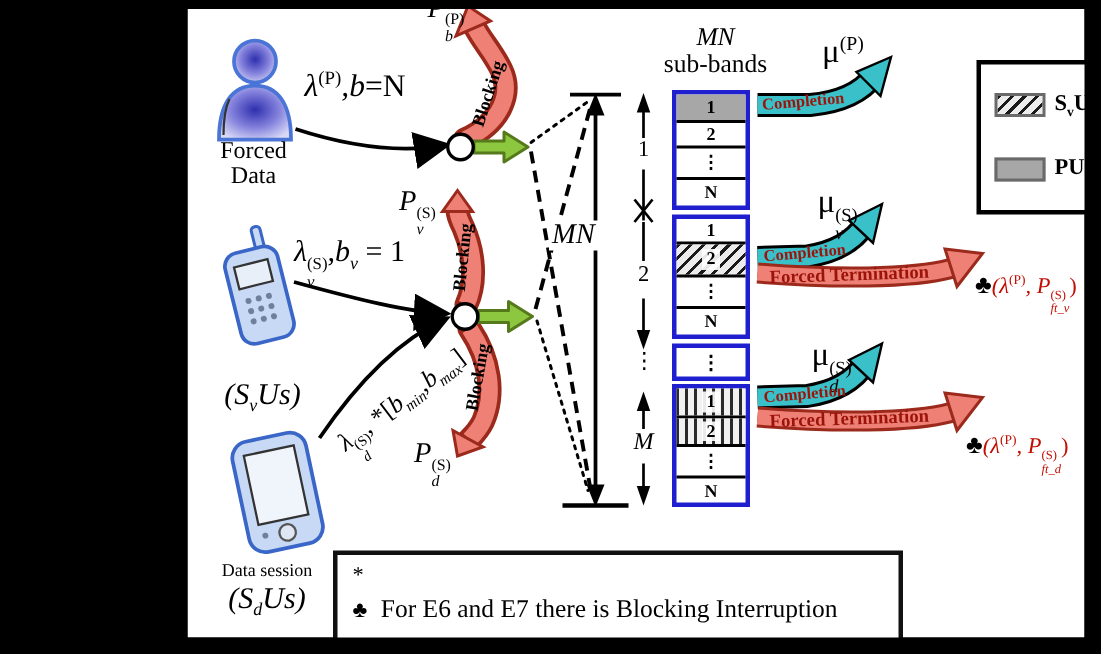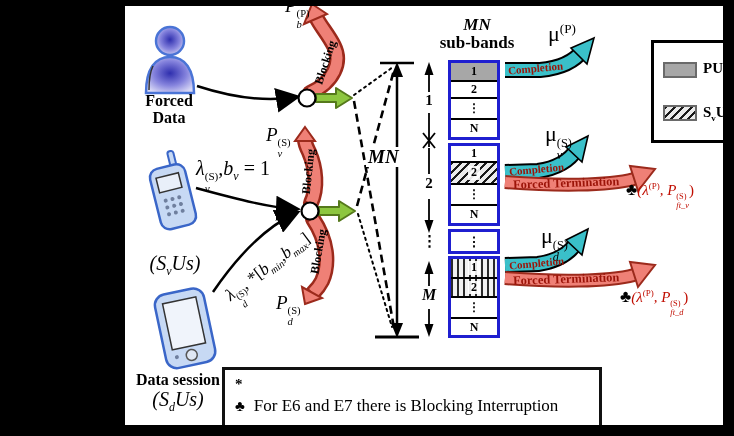--- a/index.html
+++ b/index.html
@@ -1,31 +1,31 @@
 <!DOCTYPE html>
 <html><head>
 <meta charset="utf-8">
 <style>
   html,body{margin:0;padding:0;background:#000;}
   .canvas{position:relative;width:734px;height:436px;background:#000;overflow:hidden;
           font-family:"Liberation Serif",serif;color:#000;}
   .strip{position:absolute;background:#000;z-index:10;}
   svg.art{position:absolute;left:0;top:0;z-index:1;pointer-events:none;}
   .t{position:absolute;white-space:nowrap;z-index:2;line-height:1.05;}
-  .b{font-weight:bold;}
+  .b{font-weight:normal;}
   .i{font-style:italic;}
   .c{text-align:center;}
   sup{font-size:0.60em;}
   sub{font-size:0.60em;}
   .stk{display:inline-flex;flex-direction:column;font-size:0.56em;line-height:1.05;
        vertical-align:-0.45em;font-style:normal;text-align:left;}
   .stk .sb{font-style:italic;}
   .blk{position:absolute;z-index:2;font-weight:bold;font-size:12px;color:#000;}
   .flow{position:absolute;z-index:2;font-weight:bold;color:#9c1409;}
-  .formula{color:#c00d00;}
+  .formula{color:#c00d00;margin-left:24px;}
   
   .bbox{position:absolute;left:448px;width:52px;border:3px solid #1f1fd0;background:#fff;
         z-index:2;display:flex;flex-direction:column;box-sizing:border-box;}
   .cell{display:flex;align-items:center;justify-content:center;font-weight:bold;font-size:12px;
         border-bottom:2px solid #000;overflow:hidden;}
   .cell:last-child{border-bottom:0;}
   .gray{background:#a7a7a7;}
   .hatch{background:repeating-linear-gradient(135deg,#1a1a1a 0px,#1a1a1a 2px,#ececec 2px,#ececec 6px);}
   .vstripe{background:repeating-linear-gradient(90deg,#2a2a2a 0px,#2a2a2a 2px,#f1f1f1 2px,#f1f1f1 6px);}
   .chip{background:rgba(255,255,255,0.9);padding:0 3px;line-height:1.1;}
@@ -168,20 +168,23 @@
       <path d="M 505,182 C 555,186 608,186 634,179" fill="none" stroke="#ef8076" stroke-width="10"></path>
       <polygon points="655,169 630,166 638,191" fill="#ef8076" stroke="#9c2a1c" stroke-width="2"></polygon>
     </g>
     <g>
       <path d="M 505,278 C 555,282 608,282 634,275" fill="none" stroke="#9c2a1c" stroke-width="14"></path>
       <path d="M 505,278 C 555,282 608,282 634,275" fill="none" stroke="#ef8076" stroke-width="10"></path>
       <polygon points="655,265 630,262 638,287" fill="#ef8076" stroke="#9c2a1c" stroke-width="2"></polygon>
     </g>
   </svg>
 
+  <span class="t" style="left:203px;top:46px;font-size:21px;">
+    <span class="i">λ</span><sup>(P)</sup><span class="i">,b</span><span>=N</span>
+  </span>
   <span class="t b c" style="left:133px;top:93px;width:72px;font-size:16px;">
     <span>Forced</span><br><span>Data</span>
   </span>
 
   <span class="t" style="left:285px;top:-4px;font-size:19px;">
     <span class="i">P</span><span class="stk">
         <span class="sp">(P)</span>
         <span class="sb">b</span>
       </span>
   </span>
@@ -213,21 +216,21 @@
     <span class="i" style="font-size:20px;"><span>(S</span><sub>v</sub><span>Us)</span></span>
   </span>
 
   <span class="t" style="left:222px;top:290px;font-size:17px;transform:rotate(-37deg);transform-origin:0 0;">
     <span class="i">λ</span><span class="stk">
         <span class="sp">(S)</span>
         <span class="sb">d</span>
       </span><span>, *[</span><span class="i">b</span><sub class="i">min</sub><span>,</span><span class="i">b</span><sub class="i">max</sub><span>]</span>
   </span>
   <span class="t c" style="left:127px;top:372px;width:102px;">
-    <span class="b" style="font-size:16px;">Data session</span><br>
+    <span class="b" style="font-size:12px;">Data session</span><br>
     <span class="i" style="font-size:20px;"><span>(S</span><sub>d</sub><span>Us)</span></span>
   </span>
 
   <span class="t b c" style="left:426px;top:16px;width:102px;font-size:17px;">
     <span class="i">MN</span><br><span>sub-bands</span>
   </span>
   <span class="t b i" style="left:366px;top:147px;font-size:19px;background:#fff;padding:0 2px;">MN</span>
   <span class="t b c" style="left:422px;top:93px;width:14px;font-size:15px;">1</span>
   <span class="t b c" style="left:422px;top:176px;width:14px;font-size:15px;">2</span>
   <span class="t b c" style="left:422px;top:234px;width:14px;font-size:15px;">⋮</span>
@@ -311,26 +314,26 @@
   </span>
   <span class="t formula" style="left:620px;top:288px;font-size:15px;">
     <span style="color:#000;font-size:17px;">♣</span><span class="i">(λ</span><sup>(P)</sup><span class="i">, P</span><span class="stk">
         <span class="sp">(S)</span>
         <span class="sb">ft_d</span>
       </span><span>)</span>
   </span>
 
   <div class="legend">
     <div class="lrow">
+      <span class="sw hatch"></span>
+      <span><span>S</span><sub>v</sub><span>U</span></span>
+    </div>
+    <div class="lrow">
       <span class="sw gray"></span>
       <span><span>PU</span><sub></sub><span></span></span>
-    </div>
-    <div class="lrow">
-      <span class="sw hatch"></span>
-      <span><span>S</span><sub>v</sub><span>U</span></span>
     </div>
   </div>
 
   <div class="notes">
     <div class="row">
       <span class="b" style="font-size:15px;">*</span>
     </div>
     <div class="row">
       <span style="font-size:15px;">♣</span>
       <span>For E6 and E7 there is Blocking Interruption</span>

